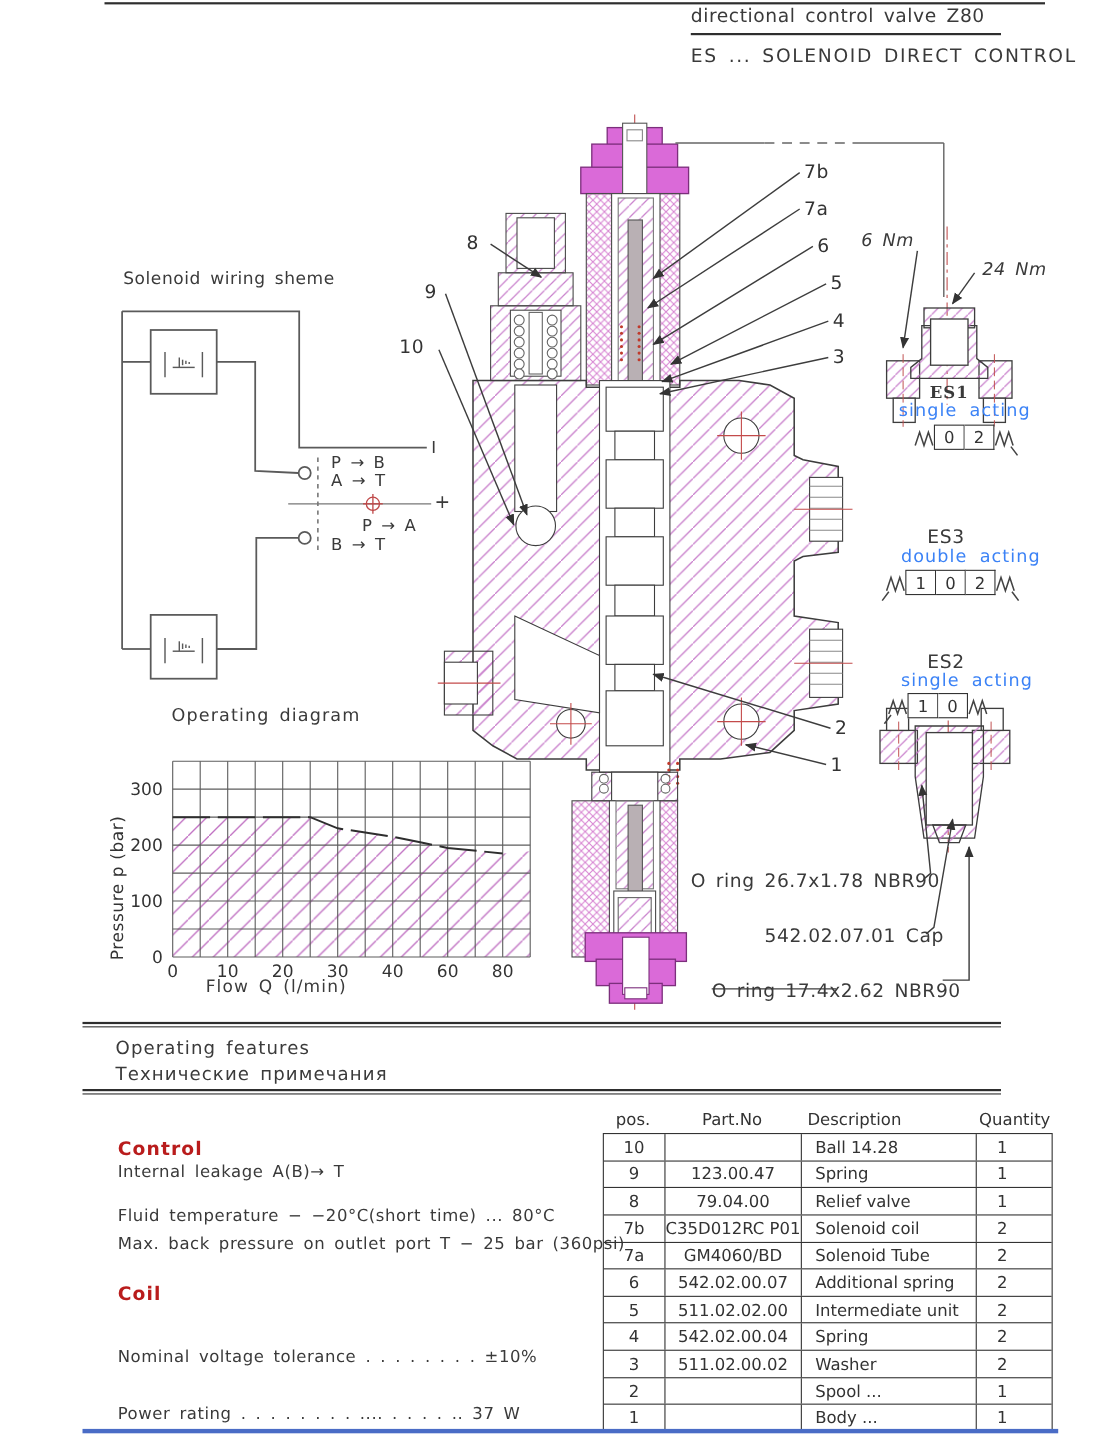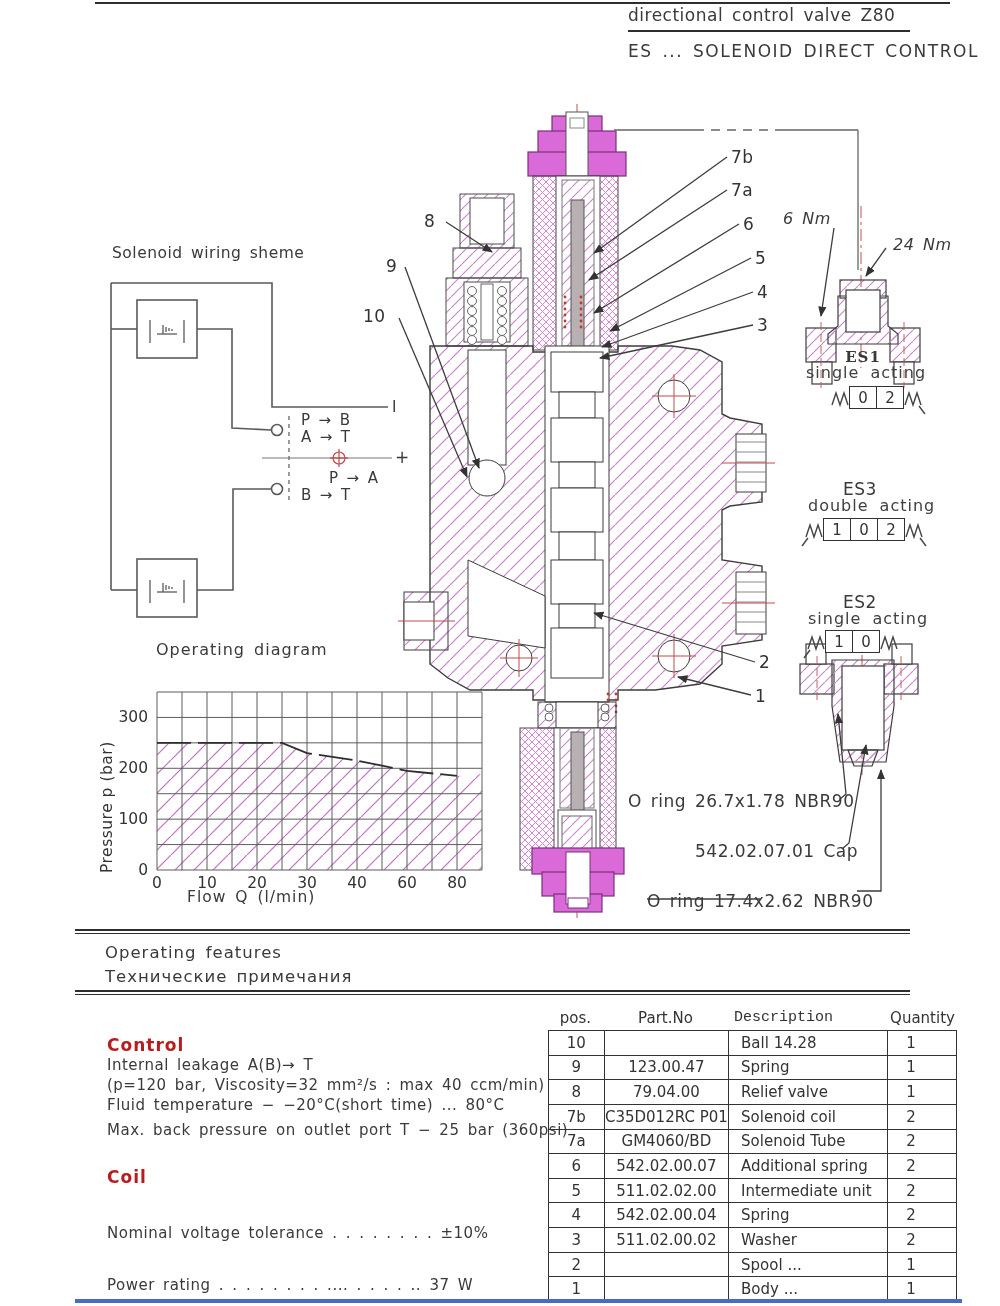--- a/index.html
+++ b/index.html
@@ -5,42 +5,42 @@
   html,body{margin:0;padding:0;background:#fff;}
   #page{position:relative;width:1000px;height:1306px;background:#fff;overflow:hidden;
         font-family:"DejaVu Sans",sans-serif;color:#3a3a3a;}
   .t{position:absolute;white-space:pre;letter-spacing:.5px;word-spacing:3px;line-height:1.1;}
   .rule{position:absolute;background:#2e2e2e;height:1.5px;}
   #art{position:absolute;left:0;top:0;}
   #art text{font-family:"DejaVu Sans",sans-serif;}
   .callout{font-size:17px;color:#333;}
   .vname{font-size:15px;text-align:center;}
   .vname.bold{font-family:"DejaVu Serif",serif;font-weight:bold;letter-spacing:1px;}
-  .vtype{font-size:16px;color:#404040;letter-spacing:1px;word-spacing:5px;}
+  .vtype{font-size:16px;color:#3b82f6;letter-spacing:1px;word-spacing:5px;margin-left:11px;}
   .vrow{position:absolute;display:flex;align-items:flex-start;}
   .vrow .cells{display:flex;}
   .cell{width:26px;height:21px;border:1.5px solid #333;border-left:none;display:flex;
         align-items:center;justify-content:center;font-size:15px;color:#333;background:#fff;}
   .cell:first-child{border-left:1.5px solid #333;}
   .glyph{margin-top:2px;}
   #pt-head{position:absolute;left:548px;top:1009px;width:409px;display:flex;font-size:15px;color:#333;}
   #pt-head span{display:block;}
   #tbody{position:absolute;left:548px;top:1030px;width:409px;height:272px;
          border:1.6px solid #333;box-sizing:border-box;display:flex;flex-direction:column;}
   .trow{flex:1;display:flex;border-top:1px solid #333;font-size:15px;color:#333;align-items:center;}
   .trow:first-child{border-top:none;}
   .tc{height:100%;box-sizing:border-box;border-left:1px solid #333;display:flex;align-items:center;}
   .tc:first-child{border-left:none;}
   .tc.c1{width:55px;justify-content:center;}
   .tc.c2{width:125px;justify-content:center;}
   .tc.c3{width:160px;padding-left:12px;}
   .tc.c4{width:69px;padding-left:18px;}
   .h1{width:55px;text-align:center;}
   .h2{width:125px;text-align:center;}
-  .h3{width:160px;padding-left:6px;box-sizing:border-box;font-family:Liberation Mono, monospace;}
+  .h3{width:160px;padding-left:6px;box-sizing:border-box;}
   .h4{width:69px;text-align:center;}
   .lines{line-height:17.4px;font-size:15px;}
   .lines span{display:block;}
   .heading{font-size:17px;color:#b91c1c;letter-spacing:1px;font-weight:bold;}
   .ylab{position:absolute;writing-mode:vertical-rl;transform:rotate(180deg);
         font-size:15.5px;letter-spacing:.5px;color:#333;}
 </style>
 </head>
 <body>
 
@@ -430,21 +430,20 @@
 
   <div class="rule" style="left:75px;top:929px;width:835px;"></div>
   <div class="rule" style="left:75px;top:933px;width:835px;height:1px;"></div>
   <div class="t" style="left:105px;top:944px;font-size:16.5px;letter-spacing:1px;">Operating features</div>
   <div class="t" style="left:105px;top:968px;font-size:16.5px;letter-spacing:1px;">Технические примечания</div>
   <div class="rule" style="left:75px;top:990px;width:835px;"></div>
   <div class="rule" style="left:75px;top:994px;width:835px;height:1px;"></div>
 
   <div class="t heading" style="left:107px;top:1036px;">Control</div>
   <div class="t" style="left:107px;top:1057px;font-size:15px;">Internal leakage A(B)→ T</div>
-  <div class="t" style="left:107px;top:1077px;font-size:15px;">(p=120 bar, Viscosity=32 mm²/s : max 40 ccm/min)</div>
   <div class="t" style="left:107px;top:1097px;font-size:15px;">Fluid temperature − −20°C(short time) ... 80°C</div>
   <div class="t" style="left:107px;top:1122px;font-size:15px;">Max. back pressure on outlet port T − 25 bar (360psi)</div>
 
   <div class="t heading" style="left:107px;top:1168px;">Coil</div>
   <div class="t lines" style="left:107px;top:1190px;">
     <span>Nominal voltage tolerance . . . . . . . . ±10%</span>
     <span>Power rating . . . . . . . . .... . . . . .. 37 W</span>
     
     
     

